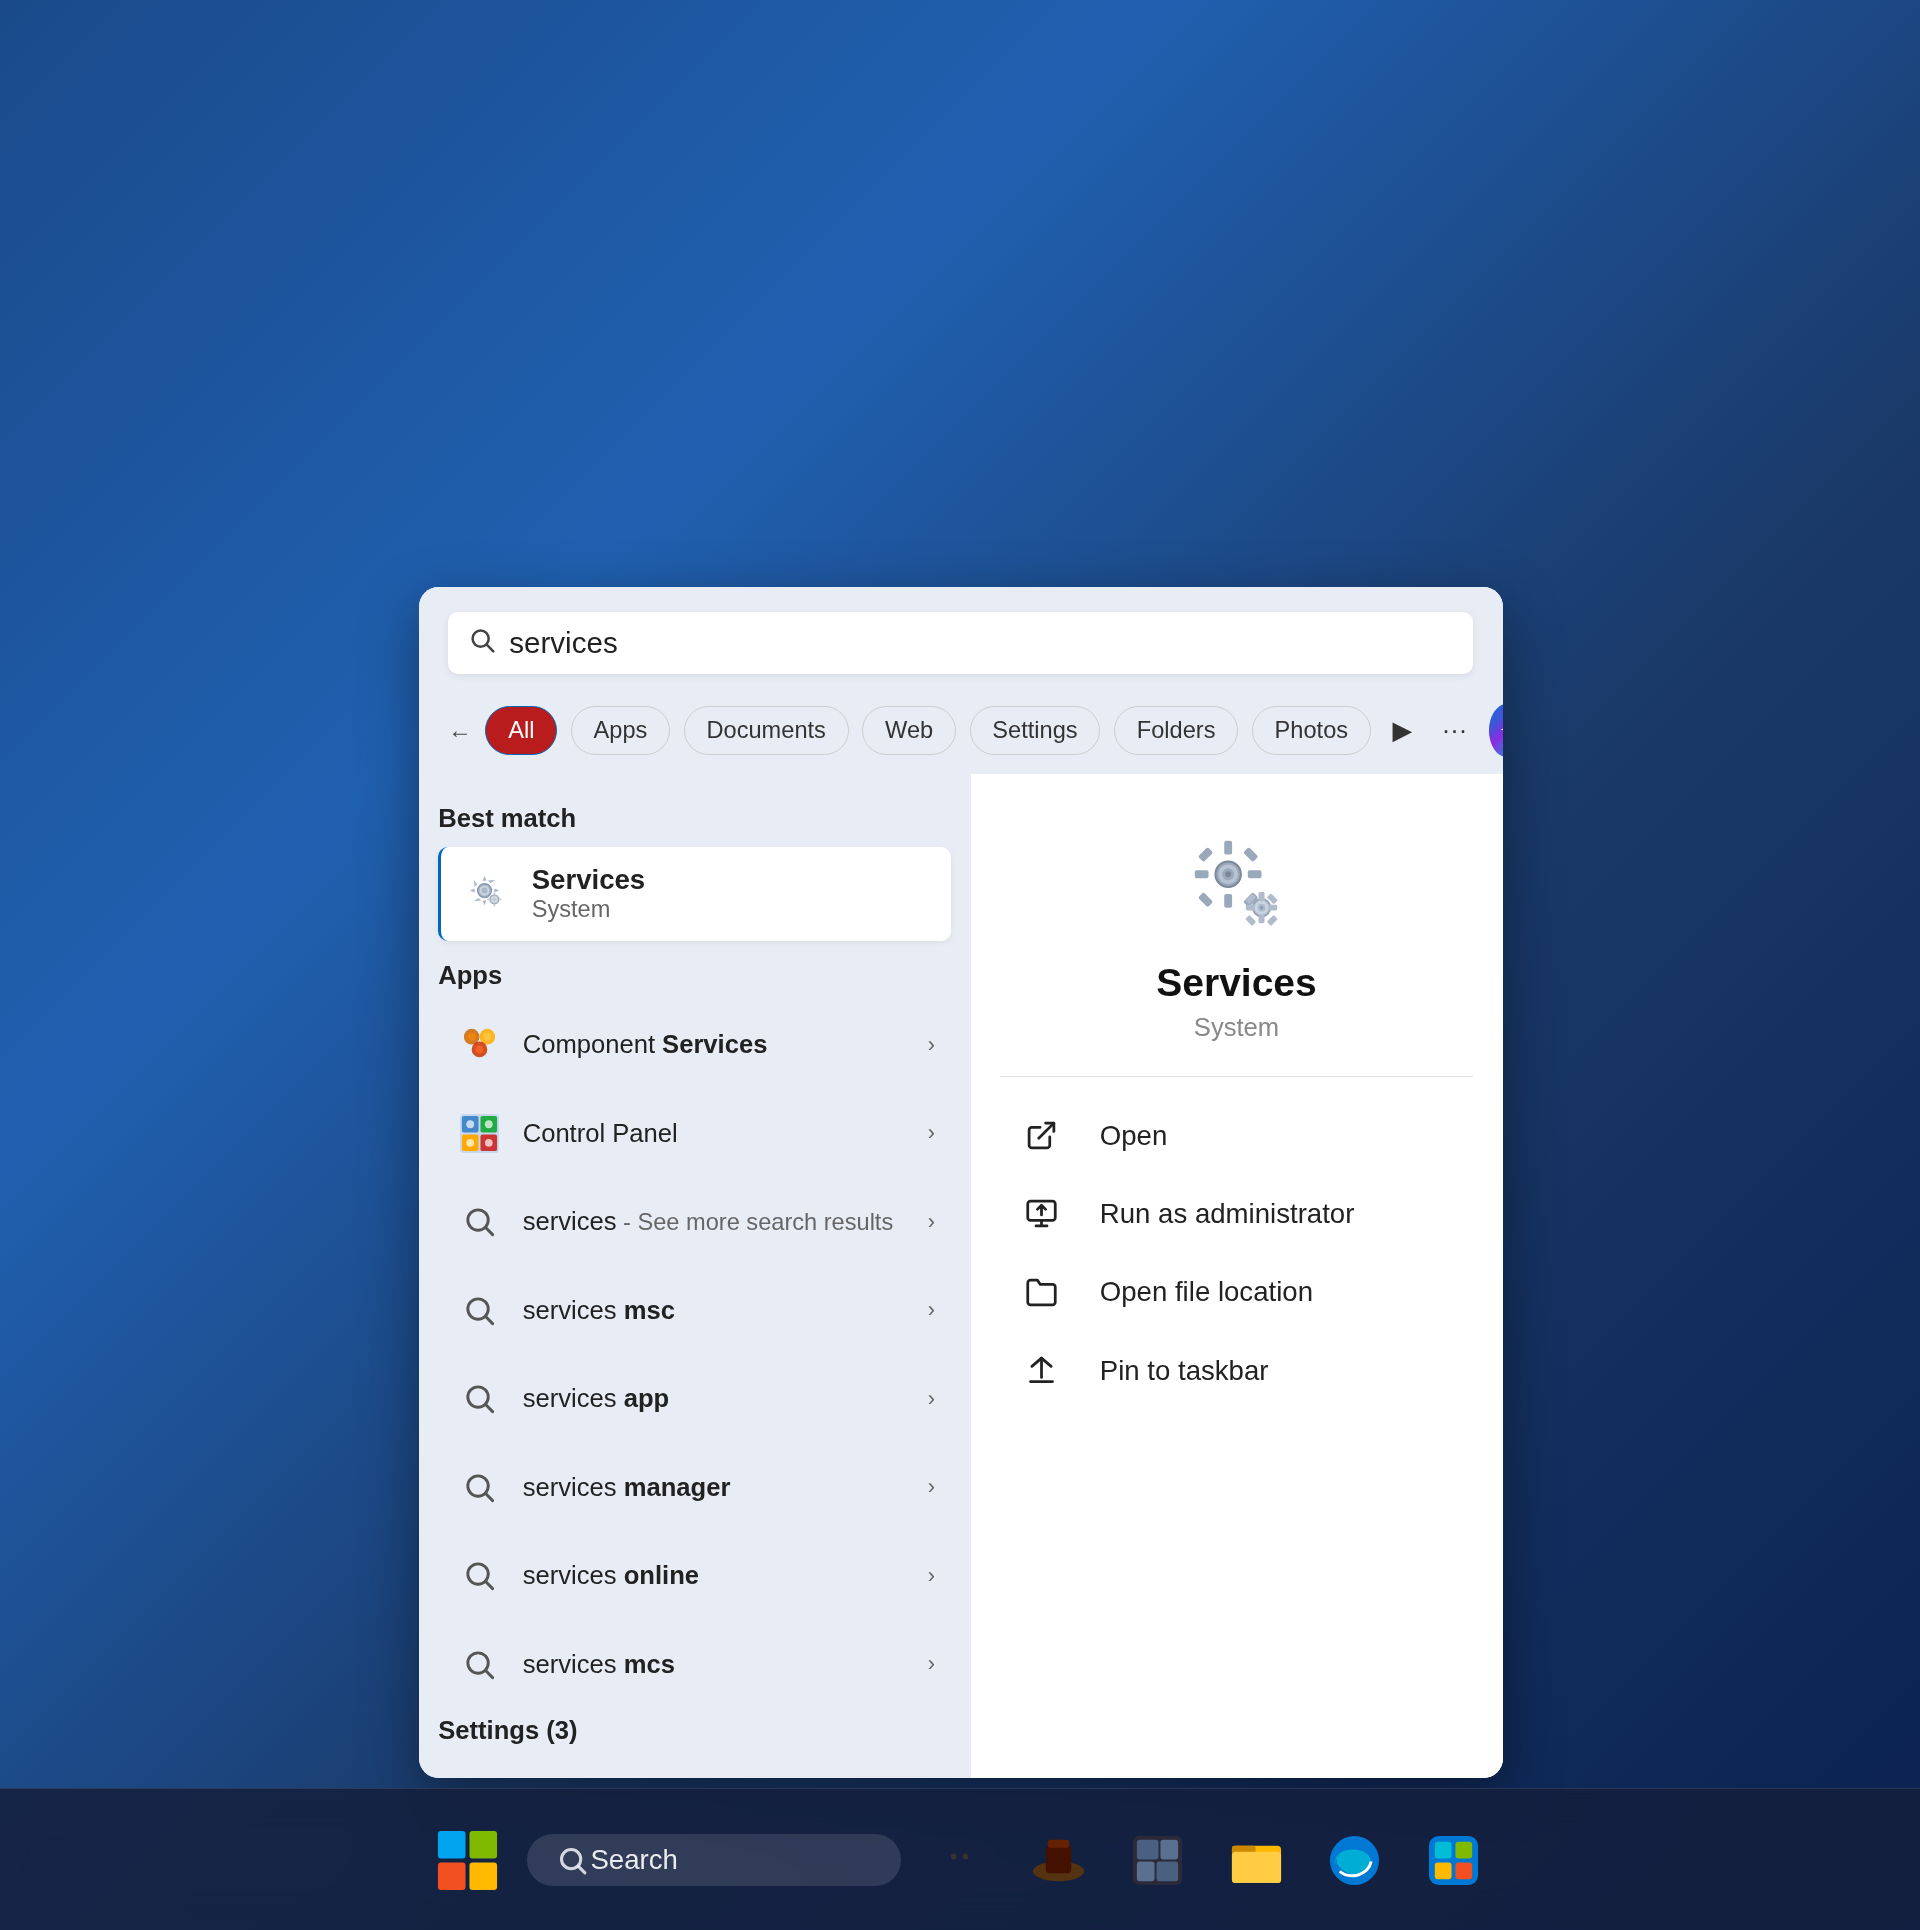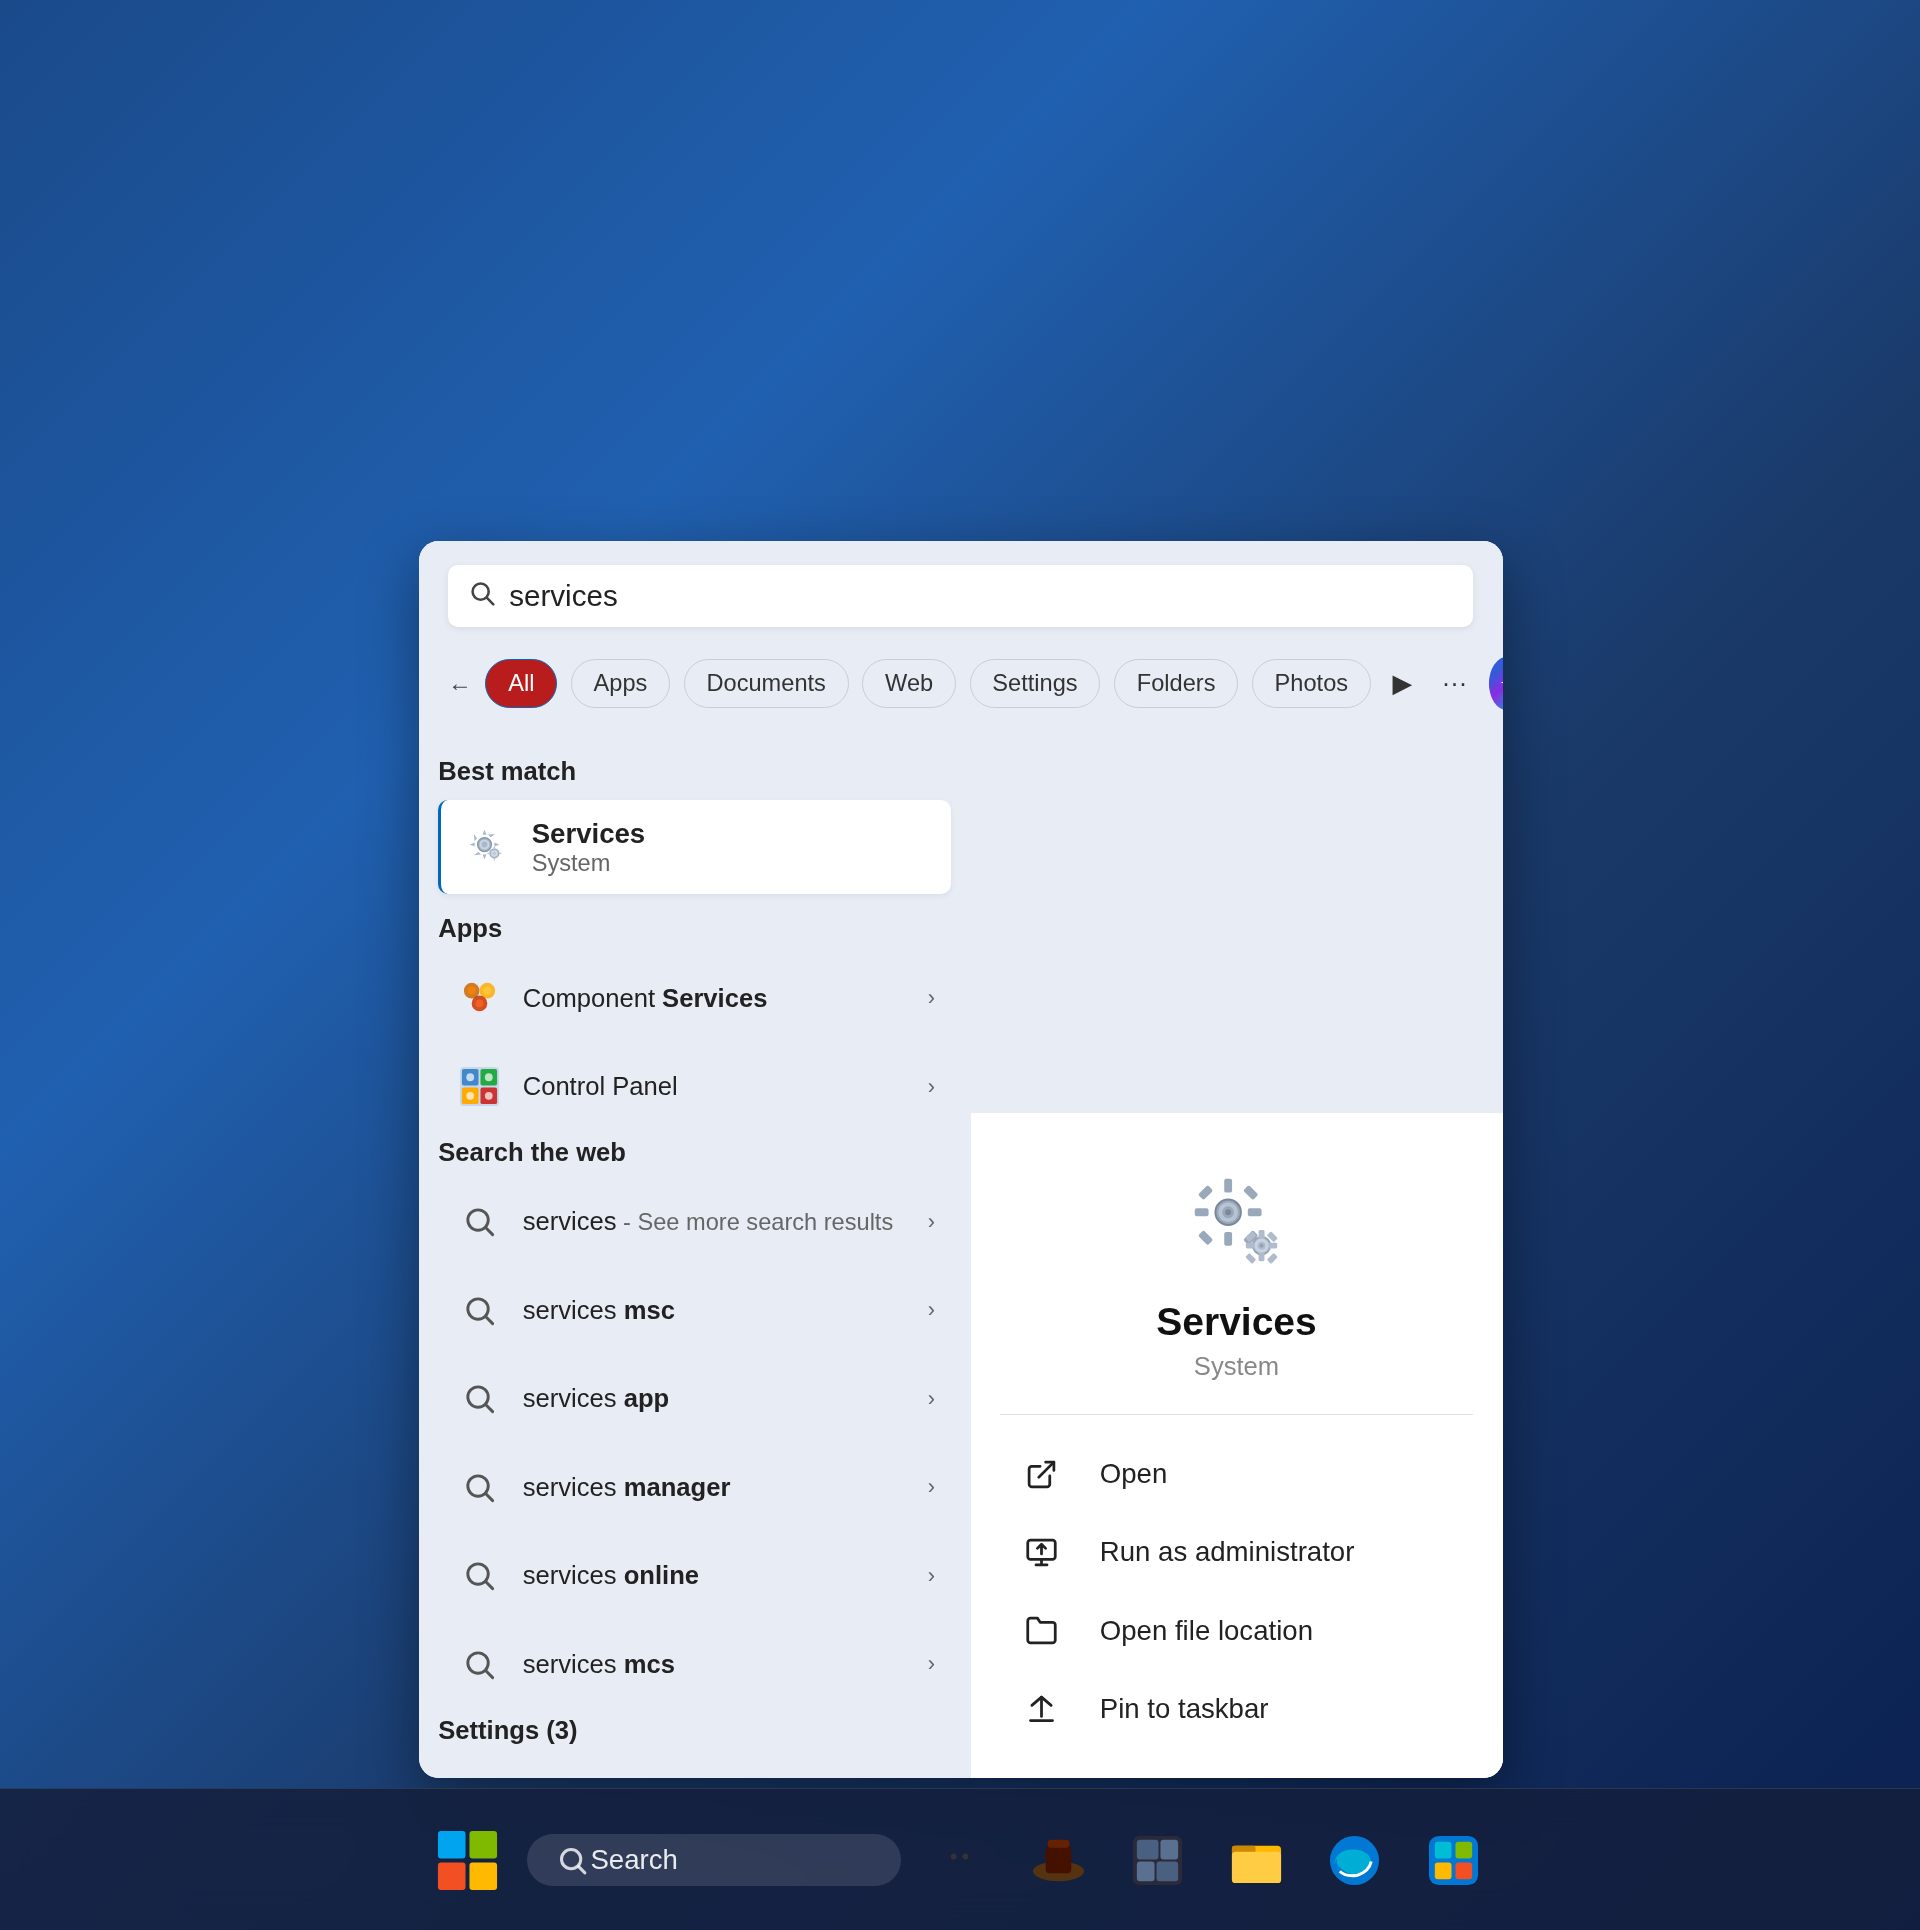--- a/index.html
+++ b/index.html
@@ -154,21 +154,20 @@
       align-items: center;
       justify-content: center;
       cursor: pointer;
     }
 
     
     .main-content {
       display: flex;
       background: #e8edf5;
       min-height: 887px;
-      align-items: flex-end;
     }
 
     
     .left-panel {
       flex: 0 0 552px;
       padding: 19.7px 19.7px;
       overflow-y: auto;
     }
 
     .section-title {
@@ -432,21 +431,20 @@
             <circle cx="12.5" cy="12.5" r="4" fill="white" opacity="0.7"></circle>
             <circle cx="31.5" cy="12.5" r="4" fill="white" opacity="0.7"></circle>
             <circle cx="12.5" cy="31.5" r="4" fill="white" opacity="0.7"></circle>
             <circle cx="31.5" cy="31.5" r="4" fill="white" opacity="0.7"></circle>
           </svg>
         </div>
         <span class="list-item-label">Control Panel</span>
         <span class="list-item-chevron">›</span>
       </div>
 
-      <div class="section-title">Search the web</div>
 
       <div class="list-item search-web-item">
         <div class="list-item-icon">
           <svg width="35" height="35" viewBox="0 0 24 24" fill="none" stroke="#555" stroke-width="2" stroke-linecap="round">
             <circle cx="11" cy="11" r="7"></circle>
             <line x1="16.5" y1="16.5" x2="21" y2="21"></line>
           </svg>
         </div>
         <span class="list-item-label">
           <span class="search-query">services</span><span class="search-suffix"> - See more search results</span>

